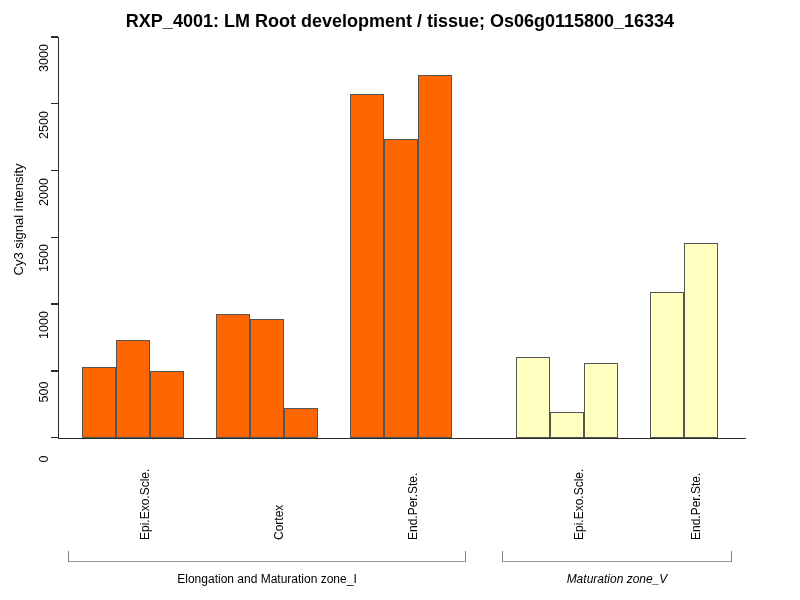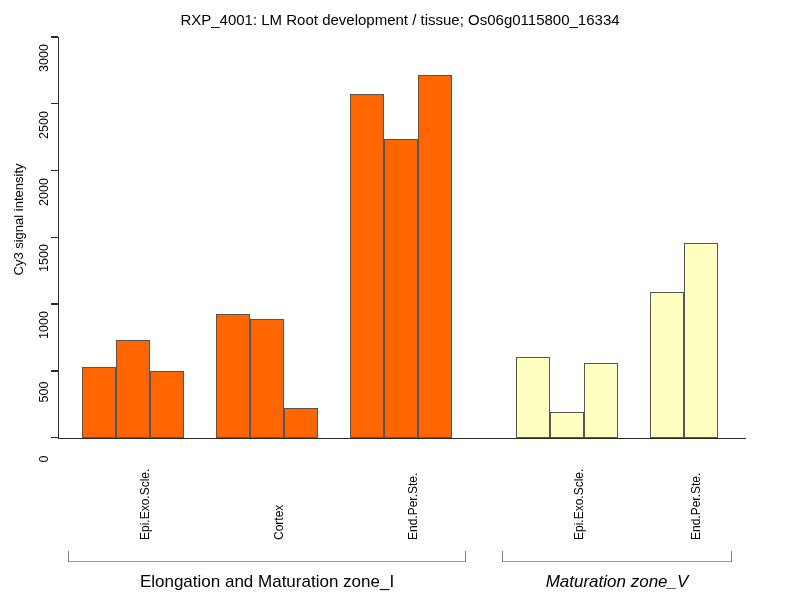--- a/index.html
+++ b/index.html
@@ -19,22 +19,22 @@
     left: 0; top: 0;
     width: 800px;
     height: 600px;
   }
   .chart-title {
     position: absolute;
     left: 0;
     top: 11px;
     width: 800px;
     text-align: center;
-    font-size: 15px;
-    font-weight: normal;
+    font-size: 18px;
+    font-weight: bold;
     color: #000000;
     letter-spacing: 0px;
   }
   .ylabel {
     position: absolute;
     left: -92px;
     top: 212px;
     width: 220px;
     text-align: center;
     font-size: 13px;
@@ -91,21 +91,21 @@
   .group-bracket {
     position: absolute;
     height: 11px;
     box-sizing: border-box;
     border-left: 1.6px solid #808080;
     border-right: 1.6px solid #808080;
     border-bottom: 1.6px solid #999999;
   }
   .group-label {
     position: absolute;
-    font-size: 17px;
+    font-size: 12px;
     color: #000000;
     text-align: center;
     white-space: nowrap;
   }
 </style>
 </head>
 <body>
 
 <div id="plot-root">
 

